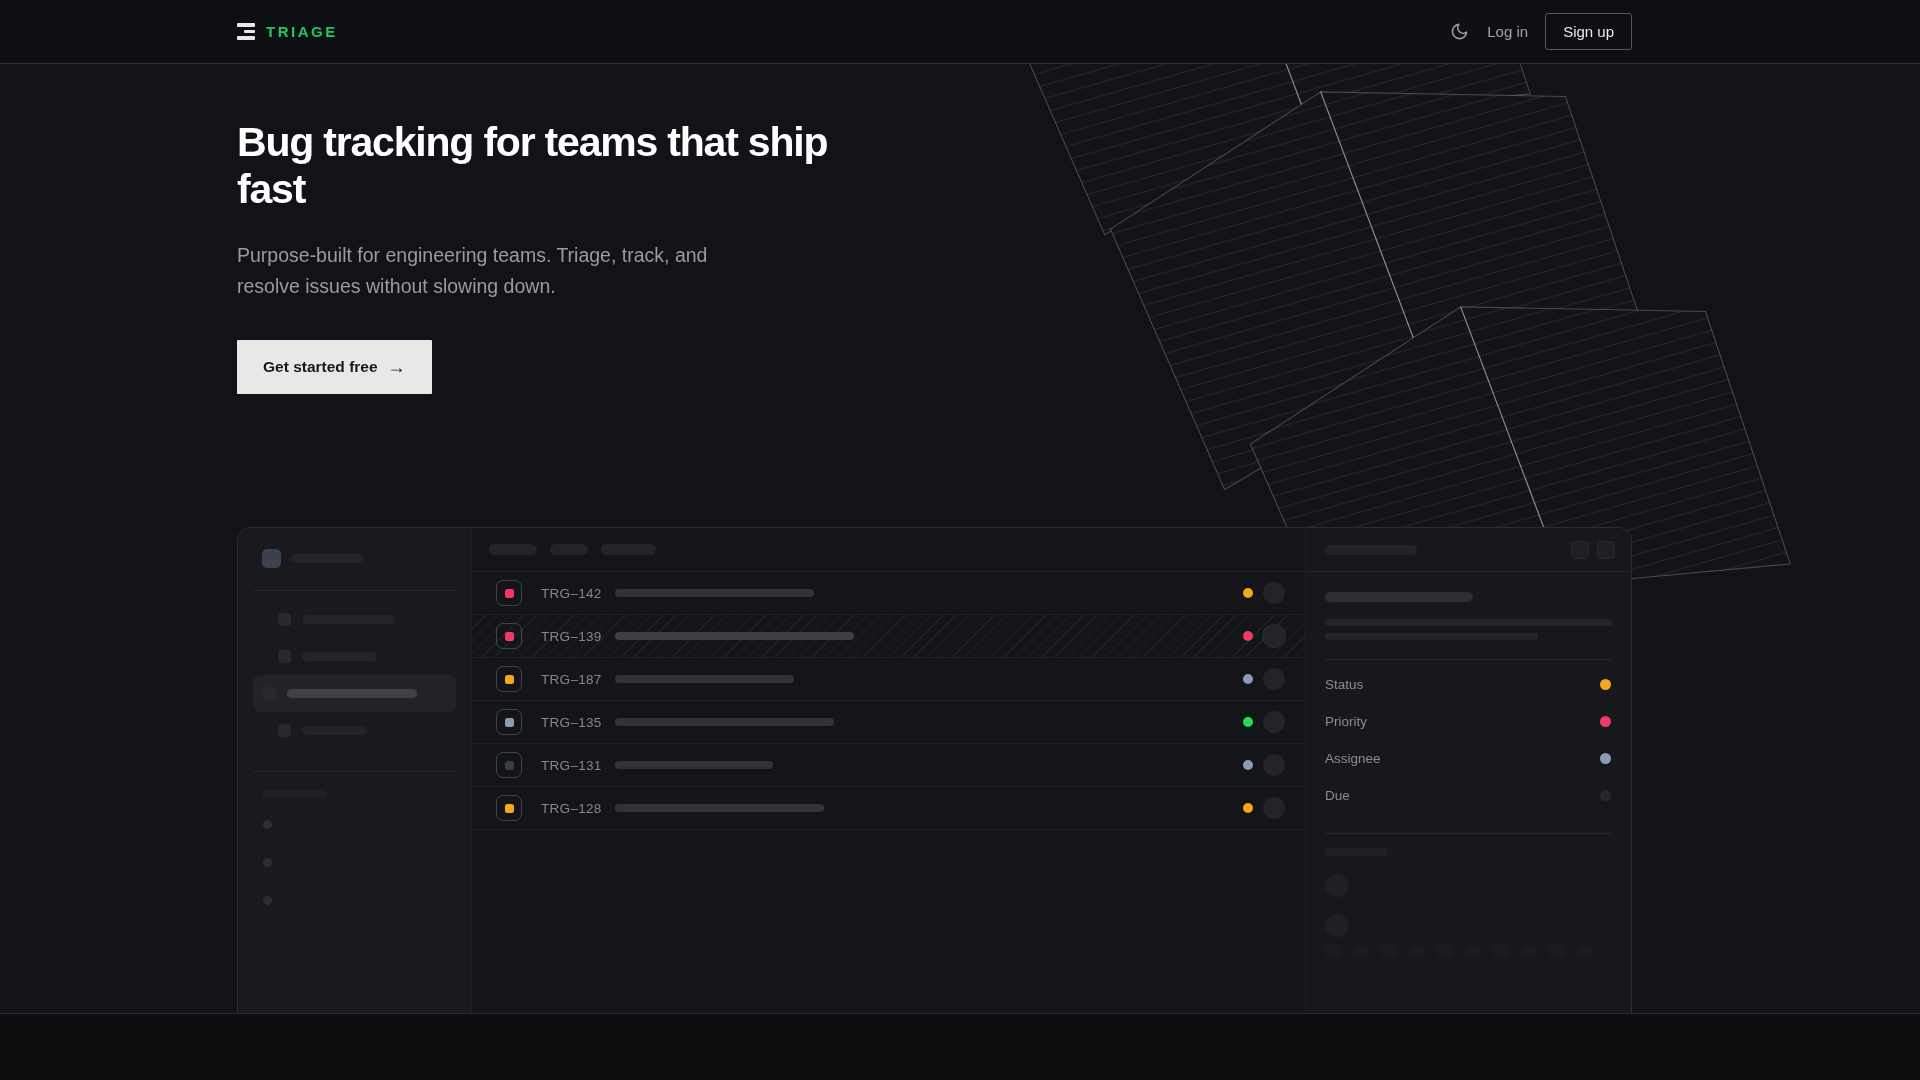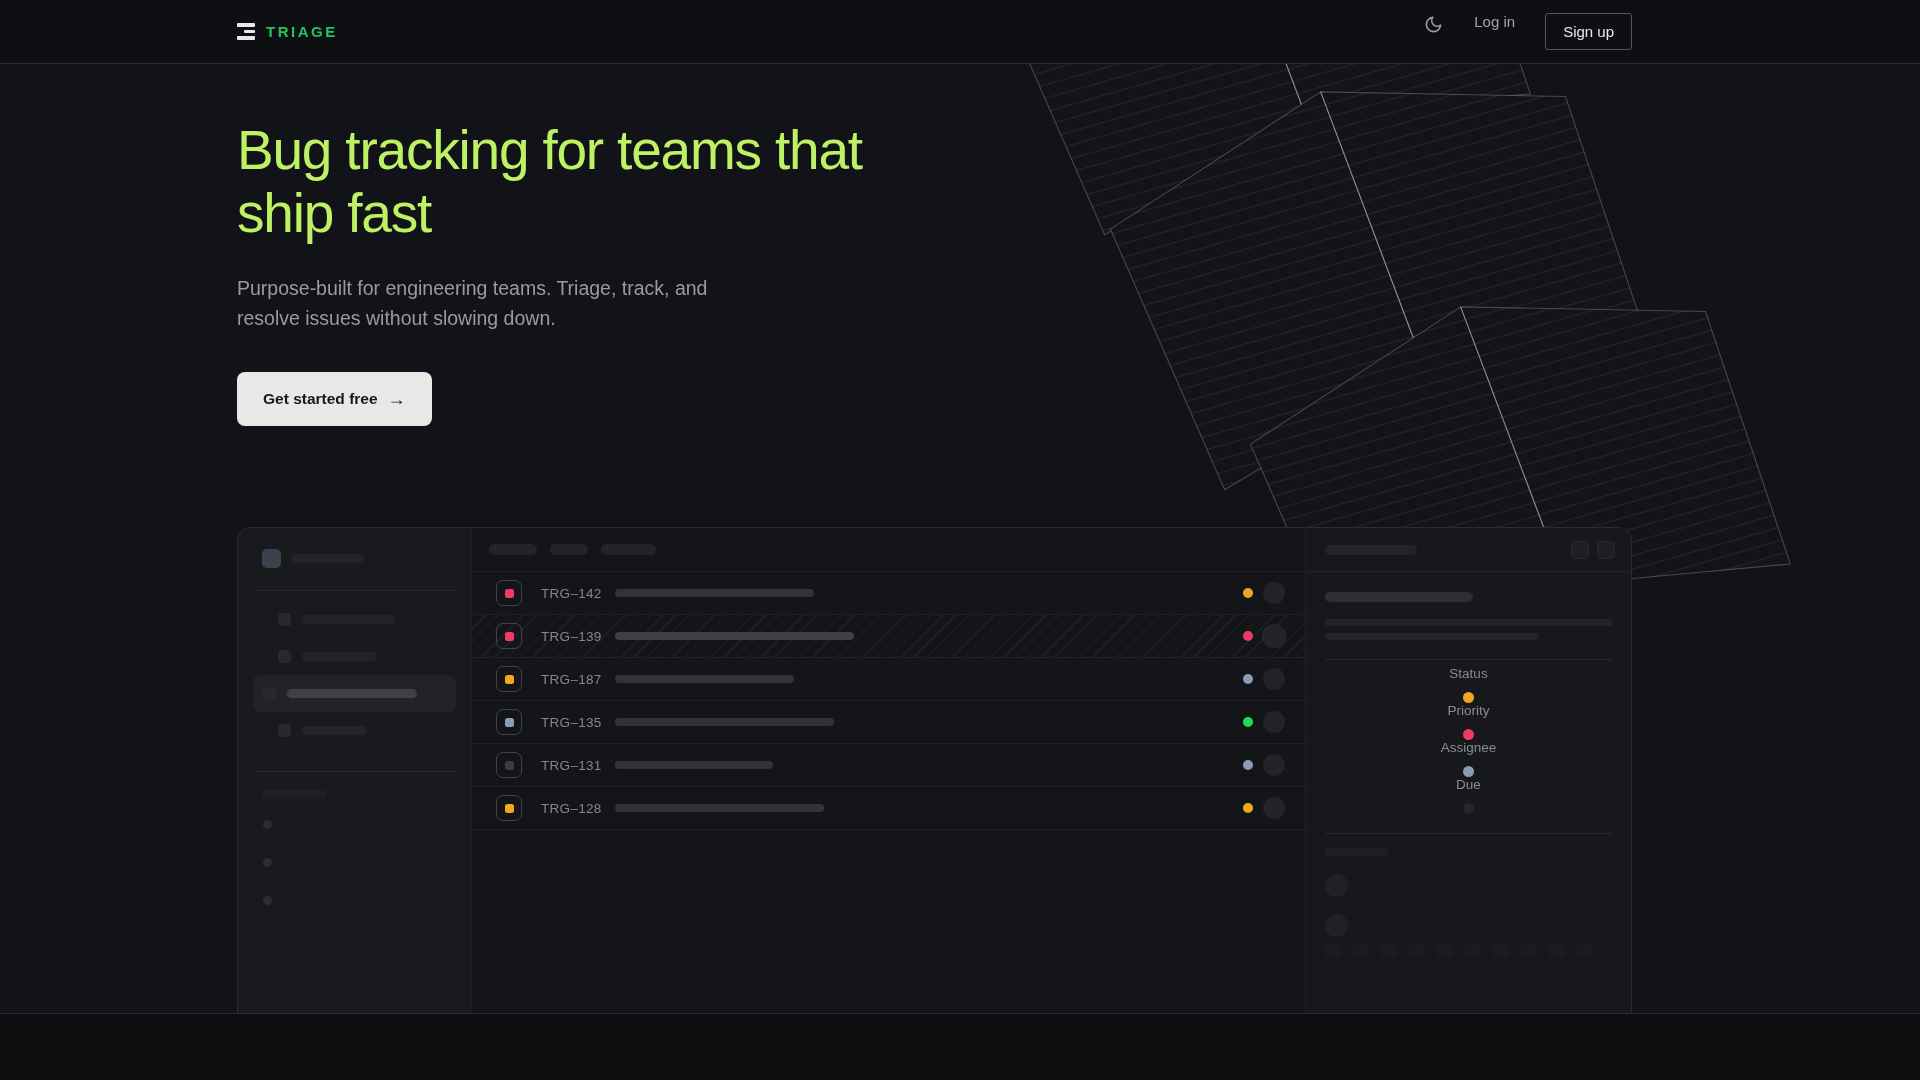--- a/index.html
+++ b/index.html
@@ -12,38 +12,38 @@
     background:#0e0f12;border-bottom:1px solid rgba(255,255,255,0.13);
     display:flex;align-items:center;z-index:30;}
   .header-inner{margin-left:237px;width:1395px;display:flex;align-items:center;justify-content:space-between;}
   .brand{display:flex;align-items:center;gap:11px;cursor:pointer;}
   .logo-mark{display:flex;flex-direction:column;gap:3px;width:18px;}
   .logo-mark i{display:block;height:3.5px;border-radius:1px;background:#e8e8e8;}
   .logo-mark i:nth-child(1){width:18px;}
   .logo-mark i:nth-child(2){width:11px;align-self:flex-end;}
   .logo-mark i:nth-child(3){width:18px;}
   .brand-name{color:#22c55e;font-size:15px;font-weight:700;letter-spacing:2.5px;}
-  .header-right{display:flex;align-items:flex-start;gap:30px;}
+  .header-right{display:flex;align-items:center;gap:17px;}
   .theme-toggle{width:22px;height:22px;display:flex;align-items:center;justify-content:center;cursor:pointer;}
   .login-link{color:#a3a4a8;font-size:15px;cursor:pointer;}
   .signup-btn{color:#e9e9ea;font-size:15px;background:transparent;
     border:1px solid #56575b;border-radius:3px;padding:9px 17px;cursor:pointer;
     font-family:inherit;}
 
   
   .hero{position:absolute;top:63px;left:0;width:1920px;height:950px;
     background:#121318;overflow:hidden;}
   .deco-svg{position:absolute;left:940px;top:0;width:880px;height:740px;pointer-events:none;}
 
   .hero-copy{position:absolute;left:237px;top:56px;width:680px;}
-  .hero-title{margin:0;color:#bef264;font-size:55px;line-height:1.15;font-weight:400;
+  .hero-title{margin:0;color:#ffffff;font-size:41px;line-height:1.15;font-weight:700;
     letter-spacing:-1.2px;max-width:660px;}
   .hero-sub{margin:27px 0 0 0;color:#9a9b9e;font-size:19.5px;line-height:1.58;max-width:480px;}
   .cta-btn{margin-top:38px;display:inline-flex;align-items:center;gap:10px;
-    background:#e9e8e6;color:#17181a;border:none;border-radius:8px;
+    background:#e9e8e6;color:#17181a;border:none;border-radius:1px;
     height:54px;padding:0 26px;font-size:15.5px;font-weight:700;cursor:pointer;
     font-family:inherit;}
   .cta-arrow{font-size:18px;font-weight:400;line-height:1;}
 
   
   .mockup{position:absolute;left:237px;top:464px;width:1393px;height:487px;
     background:#16171b;border:1px solid #2b2c31;border-bottom:none;
     border-radius:14px 14px 0 0;overflow:hidden;
     display:grid;grid-template-columns:233px 835px 325px;}
   .skel{background:#2c2d32;border-radius:5px;}
@@ -95,21 +95,21 @@
   .panel-header .hspace{flex:1;}
   .panel-btn{width:16px;height:16px;border-radius:4px;background:#1f2025;
     border:1px solid rgba(255,255,255,0.04);margin-left:8px;}
   .panel-body{padding:20px 19px 0 19px;}
   .panel-title-skel{width:148px;height:10px;background:#2e2f34;border-radius:5px;}
   .panel-line{height:7px;border-radius:3px;background:#232428;}
   .panel-line.l1{width:287px;margin-top:17px;}
   .panel-line.l2{width:213px;margin-top:7px;}
   .panel-divider{height:1px;background:rgba(255,255,255,0.07);margin-top:19px;}
   .prop-list{margin-top:6px;}
-  .prop-row{height:37px;display:flex;align-items:center;justify-content:space-between;flex-direction:column;}
+  .prop-row{height:37px;display:flex;align-items:center;justify-content:space-between;}
   .prop-label{color:#8a8c92;font-size:13.5px;}
   .prop-dot{width:11px;height:11px;border-radius:50%;background:var(--dot,#26272c);margin-right:1px;}
   .panel-small-bar{width:63px;height:8px;margin-top:14px;}
   .panel-avatars{margin-top:18px;display:flex;flex-direction:column;gap:17px;}
   .panel-avatar{width:23px;height:23px;border-radius:50%;background:#202125;}
   .panel-dashes{margin-top:8px;display:flex;gap:12px;}
   .panel-dashes i{width:16px;height:12px;border-radius:3px;background:rgba(255,255,255,0.018);}
 
   
   .footer-band{position:absolute;top:1013px;left:0;width:1920px;height:67px;

